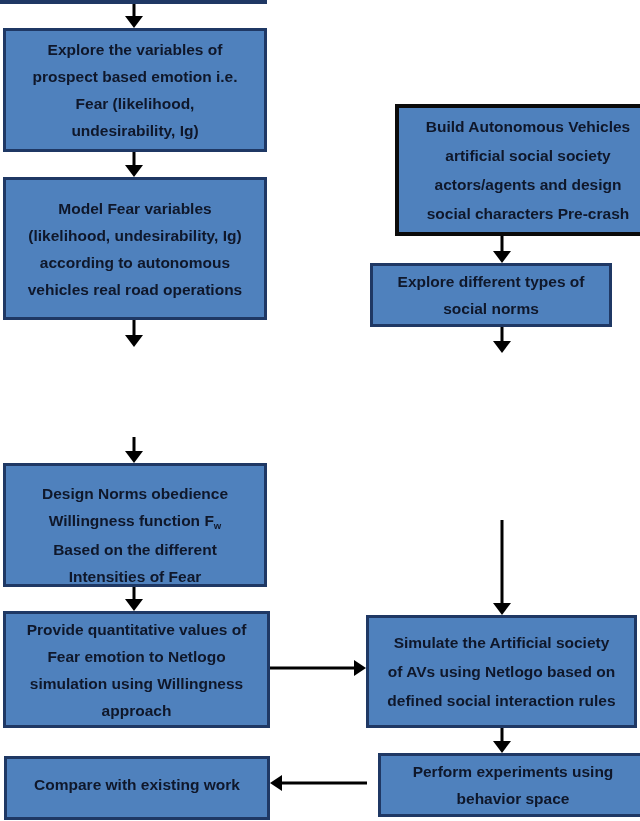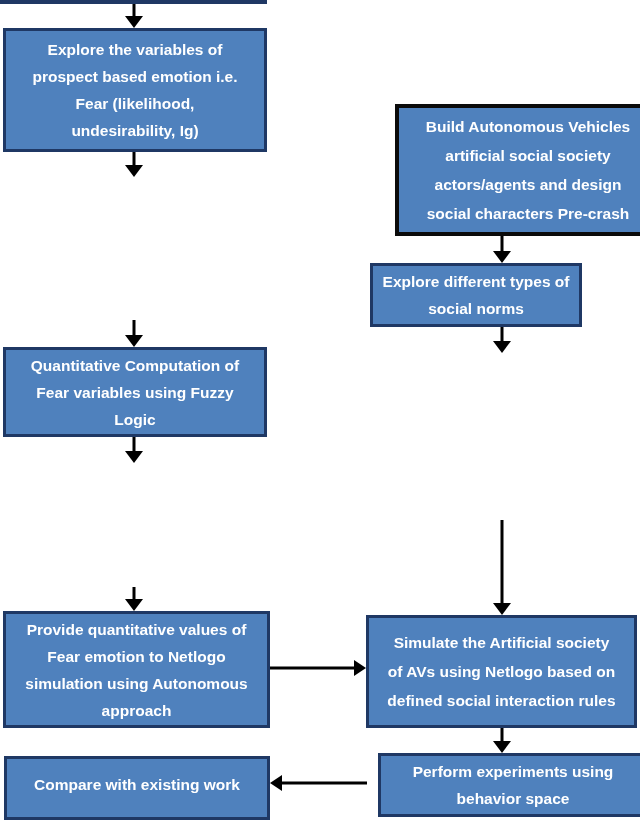--- a/index.html
+++ b/index.html
@@ -9,21 +9,21 @@
     height: 821px;
     background: #ffffff;
     overflow: hidden;
     font-family: "Liberation Sans", sans-serif;
   }
   .box {
     position: absolute;
     box-sizing: border-box;
     background: #4f81bd;
     border: 3px solid #1f3864;
-    color: #ffffff;
+    color: #0f172a;
     font-weight: 700;
     font-size: 15.5px;
     line-height: 27px;
     text-align: center;
     display: flex;
     align-items: center;
     justify-content: center;
     white-space: pre-line;
     padding: 2px 4px;
   }
@@ -121,39 +121,44 @@
   <div class="ha left" style="left:270px; top:774px; width:97px;">
       <div class="line"></div>
       <div class="head"></div>
     </div>
 
   <div class="box" style="left:3px; top:28px; width:264px; height:124px;">Explore the variables of
 prospect based emotion i.e.
 Fear (likelihood,
 undesirability, Ig)</div>
 
+  <div class="box" style="left:3px; top:177px; width:264px; height:143px;">Model Fear variables
+(likelihood, undesirability, Ig)
+according to autonomous
+vehicles real road operations</div>
 
-  <div class="box" style="left:3px; top:347px; width:264px; height:90px;">Quantitative Computation of
-Fear variables using Fuzzy
-Logic</div>
 
+  <div class="box" style="left:3px; top:463px; width:264px; height:124px; display:block; padding-top:14px;"><span>Design Norms obedience
+Willingness function F</span><sub class="fsub">w</sub><span>
+Based on the different
+Intensities of Fear</span></div>
 
   <div class="box" style="left:3px; top:611px; width:267px; height:117px;">Provide quantitative values of
 Fear emotion to Netlogo
-simulation using Autonomous
+simulation using Willingness
 approach</div>
 
   <div class="box" style="left:4px; top:756px; width:266px; height:64px; padding-bottom:10px;">Compare with existing work</div>
 
   <div class="box box--thick lh29" style="left:372px; top:104px; width:266px; height:132px;">Build Autonomous Vehicles
 artificial social society
 actors/agents and design
 social characters Pre-crash</div>
 
-  <div class="box" style="left:370px; top:263px; width:212px; height:64px;">Explore different types of
+  <div class="box" style="left:370px; top:263px; width:242px; height:64px;">Explore different types of
 social norms</div>
 
 
   <div class="box lh29" style="left:366px; top:615px; width:271px; height:113px;">Simulate the Artificial society
 of AVs using Netlogo based on
 defined social interaction rules</div>
 
   <div class="box" style="left:367px; top:753px; width:270px; height:64px;margin-left:11px;">Perform experiments using
 behavior space</div>
 

